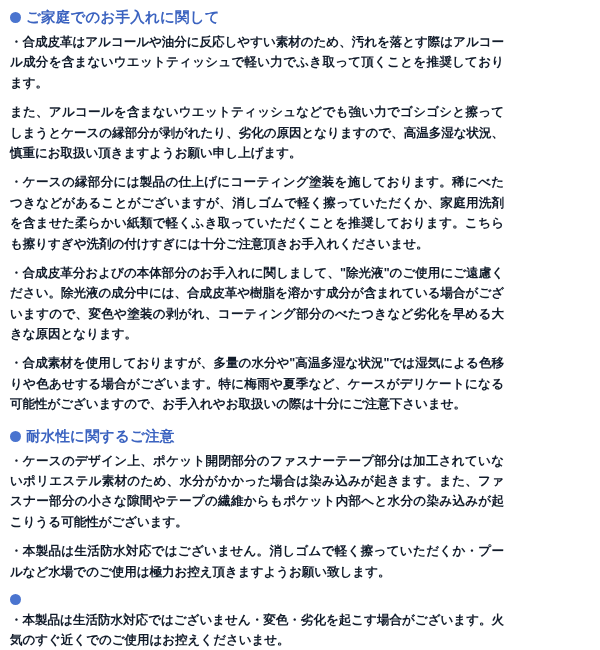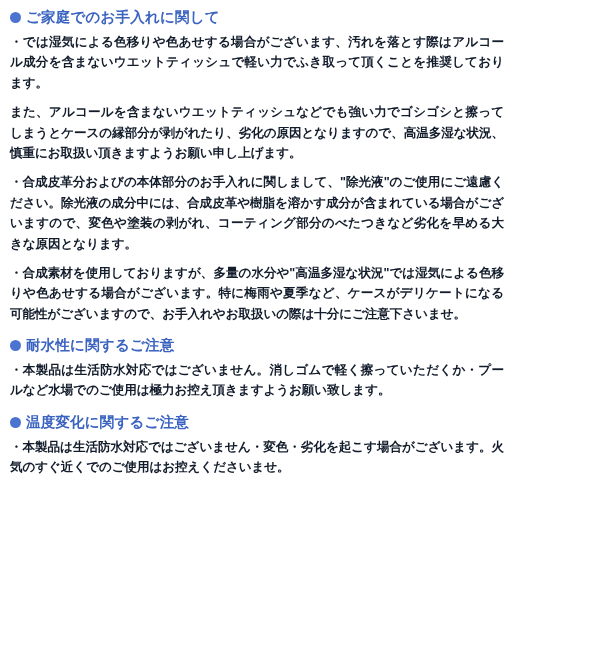--- a/index.html
+++ b/index.html
@@ -60,36 +60,37 @@
 </head>
 <body>
 
 <div class="page">
 
   <div class="block">
     <div class="section-heading">
       <span class="bullet-dot"></span>
       <span>ご家庭でのお手入れに関して</span>
     </div>
-    <p class="para">・では湿気による色移りや色あせする場合がございます、汚れを落とす際はアルコール成分を含まないウエットティッシュで軽い力でふき取って頂くことを推奨しております。</p>
+    <p class="para">・合成皮革はアルコールや油分に反応しやすい素材のため、汚れを落とす際はアルコール成分を含まないウエットティッシュで軽い力でふき取って頂くことを推奨しております。</p>
     <p class="para">また、アルコールを含まないウエットティッシュなどでも強い力でゴシゴシと擦ってしまうとケースの縁部分が剥がれたり、劣化の原因となりますので、高温多湿な状況、慎重にお取扱い頂きますようお願い申し上げます。</p>
+    <p class="para">・ケースの縁部分には製品の仕上げにコーティング塗装を施しております。稀にべたつきなどがあることがございますが、消しゴムで軽く擦っていただくか、家庭用洗剤を含ませた柔らかい紙類で軽くふき取っていただくことを推奨しております。こちらも擦りすぎや洗剤の付けすぎには十分ご注意頂きお手入れくださいませ。</p>
     <p class="para">・合成皮革分およびの本体部分のお手入れに関しまして、"除光液"のご使用にご遠慮ください。除光液の成分中には、合成皮革や樹脂を溶かす成分が含まれている場合がございますので、変色や塗装の剥がれ、コーティング部分のべたつきなど劣化を早める大きな原因となります。</p>
     <p class="para">・合成素材を使用しておりますが、多量の水分や"高温多湿な状況"では湿気による色移りや色あせする場合がございます。特に梅雨や夏季など、ケースがデリケートになる可能性がございますので、お手入れやお取扱いの際は十分にご注意下さいませ。</p>
   </div>
 
   <div class="block">
     <div class="section-heading spaced">
       <span class="bullet-dot"></span>
       <span>耐水性に関するご注意</span>
     </div>
+    <p class="para">・ケースのデザイン上、ポケット開閉部分のファスナーテープ部分は加工されていないポリエステル素材のため、水分がかかった場合は染み込みが起きます。また、ファスナー部分の小さな隙間やテープの繊維からもポケット内部へと水分の染み込みが起こりうる可能性がございます。</p>
     <p class="para">・本製品は生活防水対応ではございません。消しゴムで軽く擦っていただくか・プールなど水場でのご使用は極力お控え頂きますようお願い致します。</p>
   </div>
 
   <div class="block">
     <div class="section-heading spaced">
       <span class="bullet-dot"></span>
-      <span>温度変化に関するご注意</span>
     </div>
     <p class="para">・本製品は生活防水対応ではございません・変色・劣化を起こす場合がございます。火気のすぐ近くでのご使用はお控えくださいませ。</p>
 
   </div>
 
 </div>
 
 </body></html>

